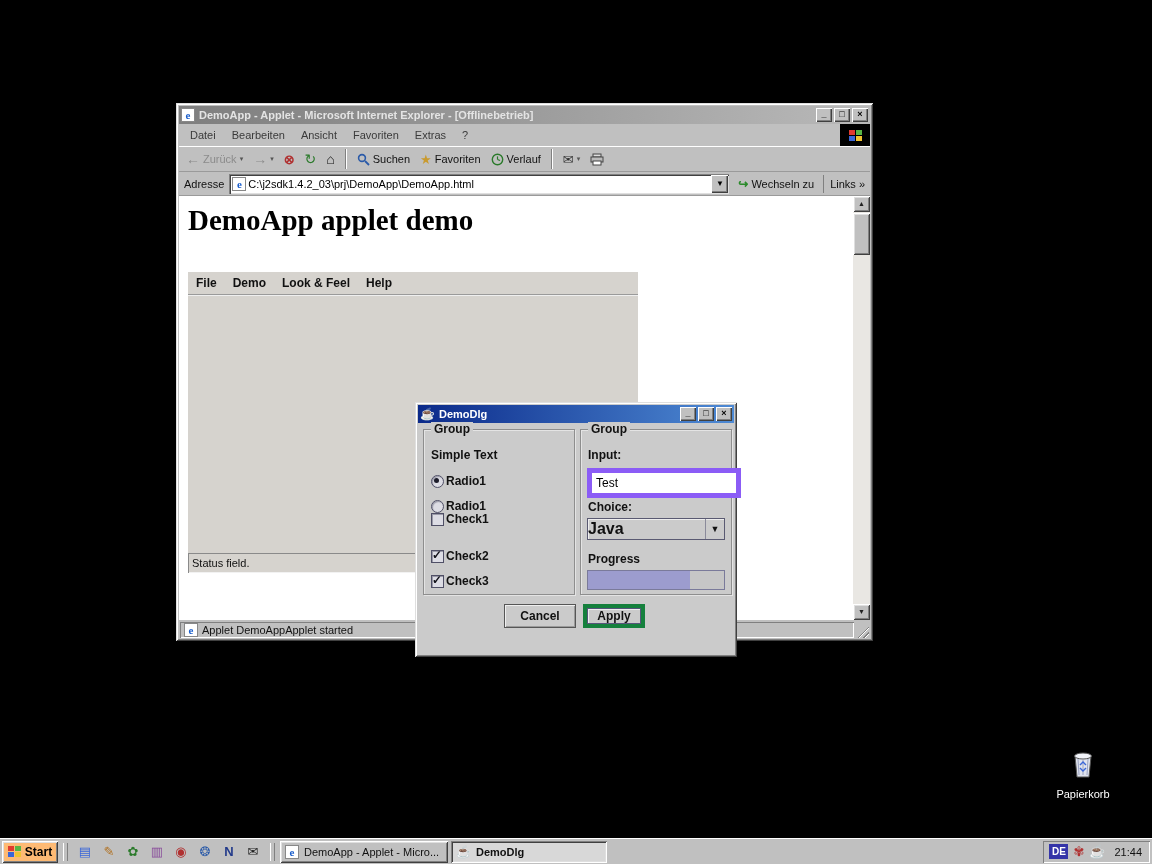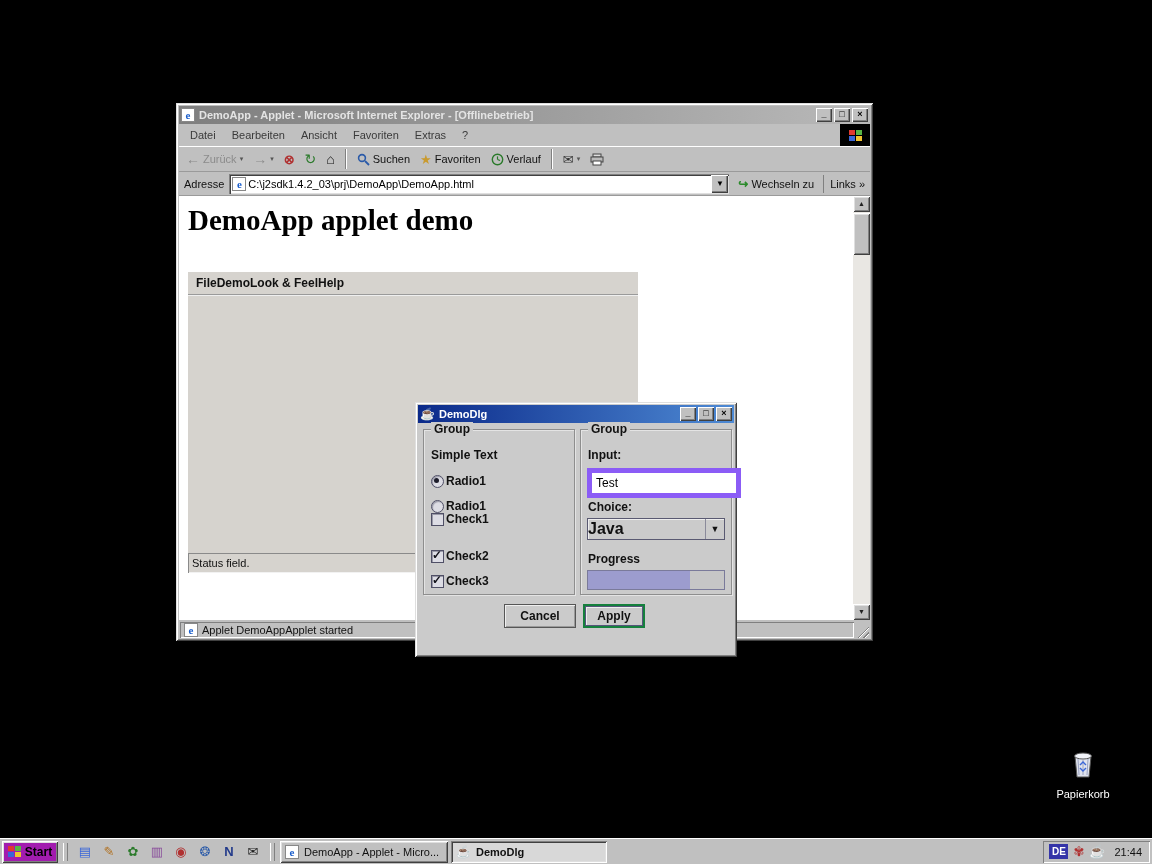--- a/index.html
+++ b/index.html
@@ -47,21 +47,21 @@
   .addr-box input{border:none;outline:none;flex:1;font-size:11px;font-family:"Liberation Sans",sans-serif;height:14px;padding:0 2px;background:#fff;}
   .addr-drop{width:17px;height:18px;background:#c0c0c0;margin-right:1px;text-align:center;font-size:8px;line-height:18px;
     box-shadow:inset 1px 1px 0 #fff, inset -1px -1px 0 #404040, inset -2px -2px 0 #808080;}
   .go-btn{display:flex;align-items:center;gap:3px;font-size:11px;color:#111;padding:2px 4px;}
   .go-glyph{color:#2a8a2a;font-weight:bold;font-size:12px;}
   .links-area{display:flex;align-items:center;gap:3px;font-size:11px;color:#111;border-left:1px solid #808080;padding-left:6px;height:18px;}
 
   .ie-content{position:absolute;left:3px;top:93px;width:691px;height:424px;background:#fff;overflow:hidden;}
   .page-heading{position:absolute;left:9px;top:8px;font-family:"Liberation Serif",serif;font-weight:bold;font-size:29px;color:#000;margin:0;}
   .applet{position:absolute;left:9px;top:76px;width:450px;height:301px;background:#d6d3ce;}
-  .applet-menubar{position:absolute;left:0;top:0;right:0;height:22px;display:flex;align-items:center;padding-left:8px;
+  .applet-menubar{position:absolute;left:0;top:0;right:0;height:22px;display:flex;align-items:center;gap:16px;padding-left:8px;
     border-bottom:1px solid #9a9a9a;box-shadow:0 1px 0 #efefef;}
   .applet-menu-item{font-size:12px;font-weight:bold;color:#111;}
   .applet-status{position:absolute;left:0;bottom:0;right:0;height:20px;box-shadow:inset 1px 1px 0 #8a8a8a, inset -1px -1px 0 #f2f2f2;
     font-size:11px;color:#111;display:flex;align-items:center;padding-left:4px;box-sizing:border-box;}
 
   .vscroll{position:absolute;right:0;top:0;width:17px;height:424px;background:#e9e7e3;}
   .scroll-btn{position:absolute;left:0;width:17px;height:16px;background:#c0c0c0;text-align:center;font-size:7px;line-height:16px;color:#222;}
   .scroll-thumb{position:absolute;left:0;top:17px;width:17px;height:42px;background:#c0c0c0;}
 
   .ie-statusbar{position:absolute;left:3px;top:517px;width:691px;height:18px;background:#c0c0c0;display:flex;align-items:center;gap:2px;padding:1px 1px 0 1px;box-sizing:border-box;}
@@ -92,32 +92,32 @@
   .tfield{position:absolute;left:6px;width:136px;height:20px;background:#fff;border:5px solid #8b5cf6;
     font-family:"Liberation Sans",sans-serif;font-size:12px;font-weight:normal;color:#000;padding:0 4px;outline:none;}
   .combo{position:absolute;left:6px;width:138px;height:22px;background:#cbcbcb;border:1px solid #5a5a72;
     box-shadow:inset 1px 1px 0 #eee;display:flex;align-items:center;box-sizing:border-box;}
   .combo-text{flex:1;font-size:16px;font-weight:bold;}
   .combo-arrow{width:18px;height:100%;display:flex;align-items:center;justify-content:center;font-size:9px;color:#111;border-left:1px solid #8a8a9a;}
   .progressbar{position:absolute;left:6px;width:138px;height:20px;border:1px solid #7a7a9a;background:#c6c6c6;box-sizing:border-box;}
   .progress-fill{height:100%;background:#9c9cce;}
   .jbtn{position:absolute;top:181px;height:24px;background:#cbcbcb;border:1px solid #565656;box-shadow:inset 1px 1px 0 #efefef, inset -1px -1px 0 #9a9a9a;
     font-size:12px;font-weight:bold;color:#111;display:flex;align-items:center;justify-content:center;box-sizing:border-box;}
-  .jbtn.focused{border:2px solid #15803d;box-shadow:inset 0 0 0 1px #55557a, inset 2px 2px 0 #efefef;}
+  .jbtn.focused{border:4px solid #15803d;box-shadow:inset 0 0 0 1px #55557a, inset 2px 2px 0 #efefef;}
   .dlg-warning{position:absolute;left:3px;bottom:3px;width:316px;height:16px;background:#e9e9e9;border-top:1px solid #8e8e8e;
     font-size:11px;font-weight:normal;color:#111;display:flex;align-items:center;padding-left:4px;box-sizing:border-box;}
 
   
   .desktop-icon{position:absolute;left:1048px;top:748px;width:70px;text-align:center;z-index:1;}
   .desktop-icon .label{color:#fff;font-size:11px;margin-top:4px;}
 
   
   .taskbar{position:absolute;left:0;top:838px;width:1152px;height:26px;background:#c0c0c0;border-top:1px solid #fff;
     display:flex;align-items:center;gap:3px;padding:0 2px;box-sizing:border-box;z-index:10;}
-  .start-btn{width:56px;height:22px;display:flex;align-items:center;justify-content:center;gap:4px;background:#a21caf;font-weight:bold;font-size:12px;}
+  .start-btn{width:56px;height:22px;display:flex;align-items:center;justify-content:center;gap:4px;background:#fdba74;font-weight:bold;font-size:12px;}
   .tb-grip{width:3px;height:18px;border-left:1px solid #fff;border-right:1px solid #808080;margin:0 2px;}
   .quicklaunch{display:flex;align-items:center;gap:4px;padding:0 2px;}
   .ql-icon{width:20px;height:20px;display:flex;align-items:center;justify-content:center;font-size:13px;}
   .task-btn{height:22px;display:flex;align-items:center;gap:5px;padding:0 5px;font-size:11px;color:#111;background:#c0c0c0;
     white-space:nowrap;overflow:hidden;box-sizing:border-box;}
   .task-btn.one{width:168px;}
   .task-btn.two{width:156px;background:#d8d8d8;font-weight:bold;}
   .tray{margin-left:auto;height:22px;display:flex;align-items:center;gap:5px;padding:0 8px 0 6px;box-sizing:border-box;}
   .lang-box{width:19px;height:15px;background:#3434a8;color:#fff;font-size:10px;font-weight:bold;display:flex;align-items:center;justify-content:center;}
   .tray-icon{font-size:13px;line-height:14px;}

